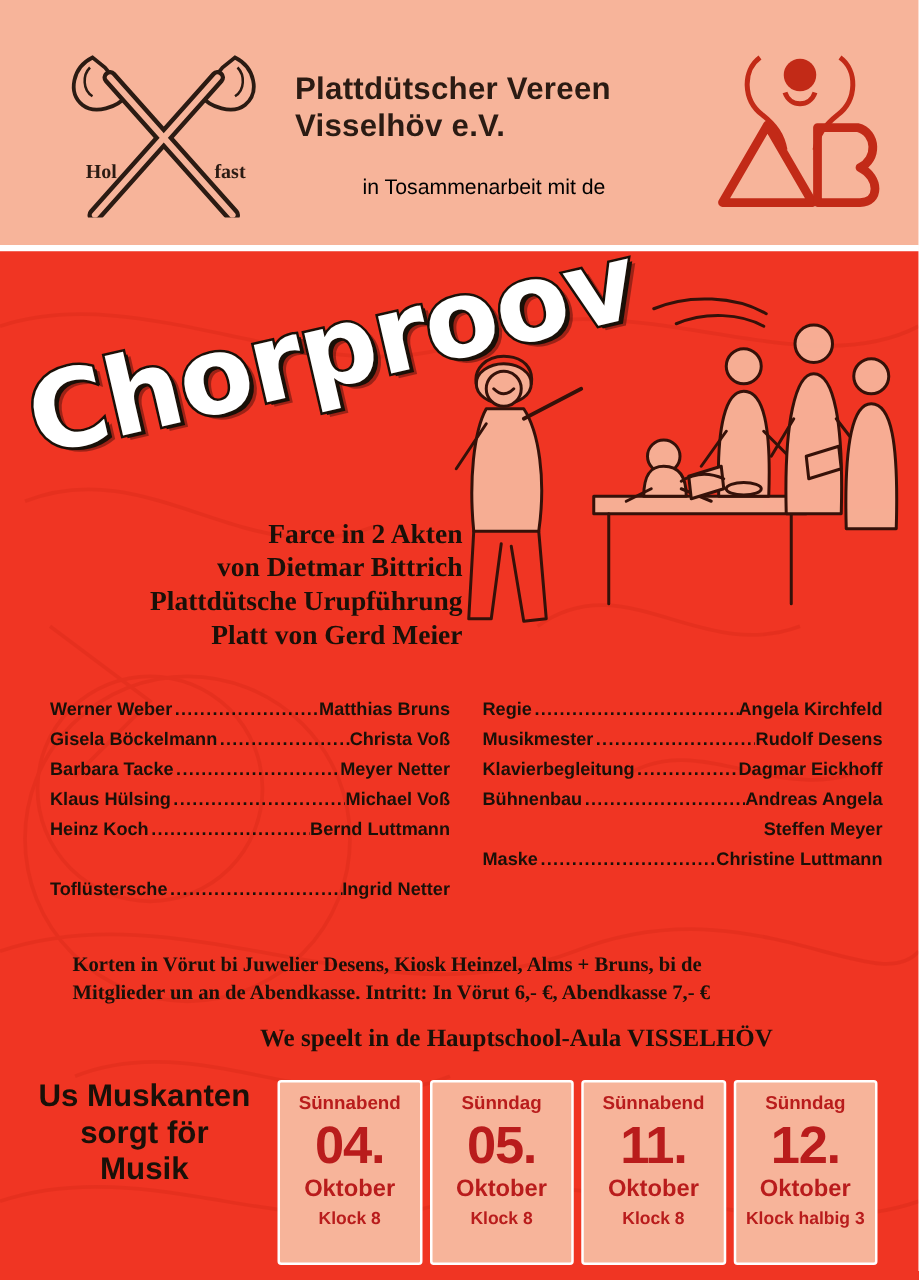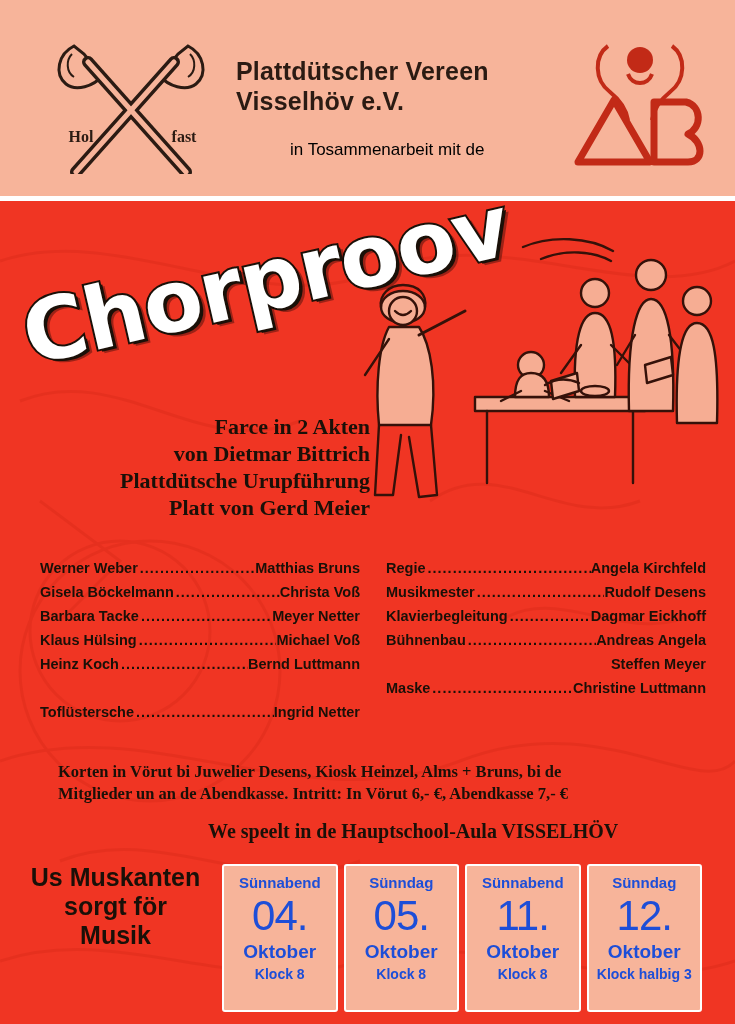--- a/index.html
+++ b/index.html
@@ -189,33 +189,33 @@
     width: 480px;
     height: 148px;
     display: flex;
     gap: 6px;
   }
   .date-card {
     flex: 1 1 0;
     background: #f7b49a;
     border: 2px solid #ffffff;
     border-radius: 3px;
-    color: #1d4ed8;
+    color: #b91c1c;
     text-align: center;
     padding-top: 8px;
     box-sizing: border-box;
   }
   .date-day {
     font-size: 15px;
     font-weight: bold;
     line-height: 18px;
   }
   .date-num {
     font-size: 42px;
-    font-weight: normal;
+    font-weight: bold;
     line-height: 48px;
     letter-spacing: -1px;
   }
   .date-month {
     font-size: 19px;
     font-weight: bold;
     line-height: 24px;
   }
   .date-time {
     font-size: 14px;

